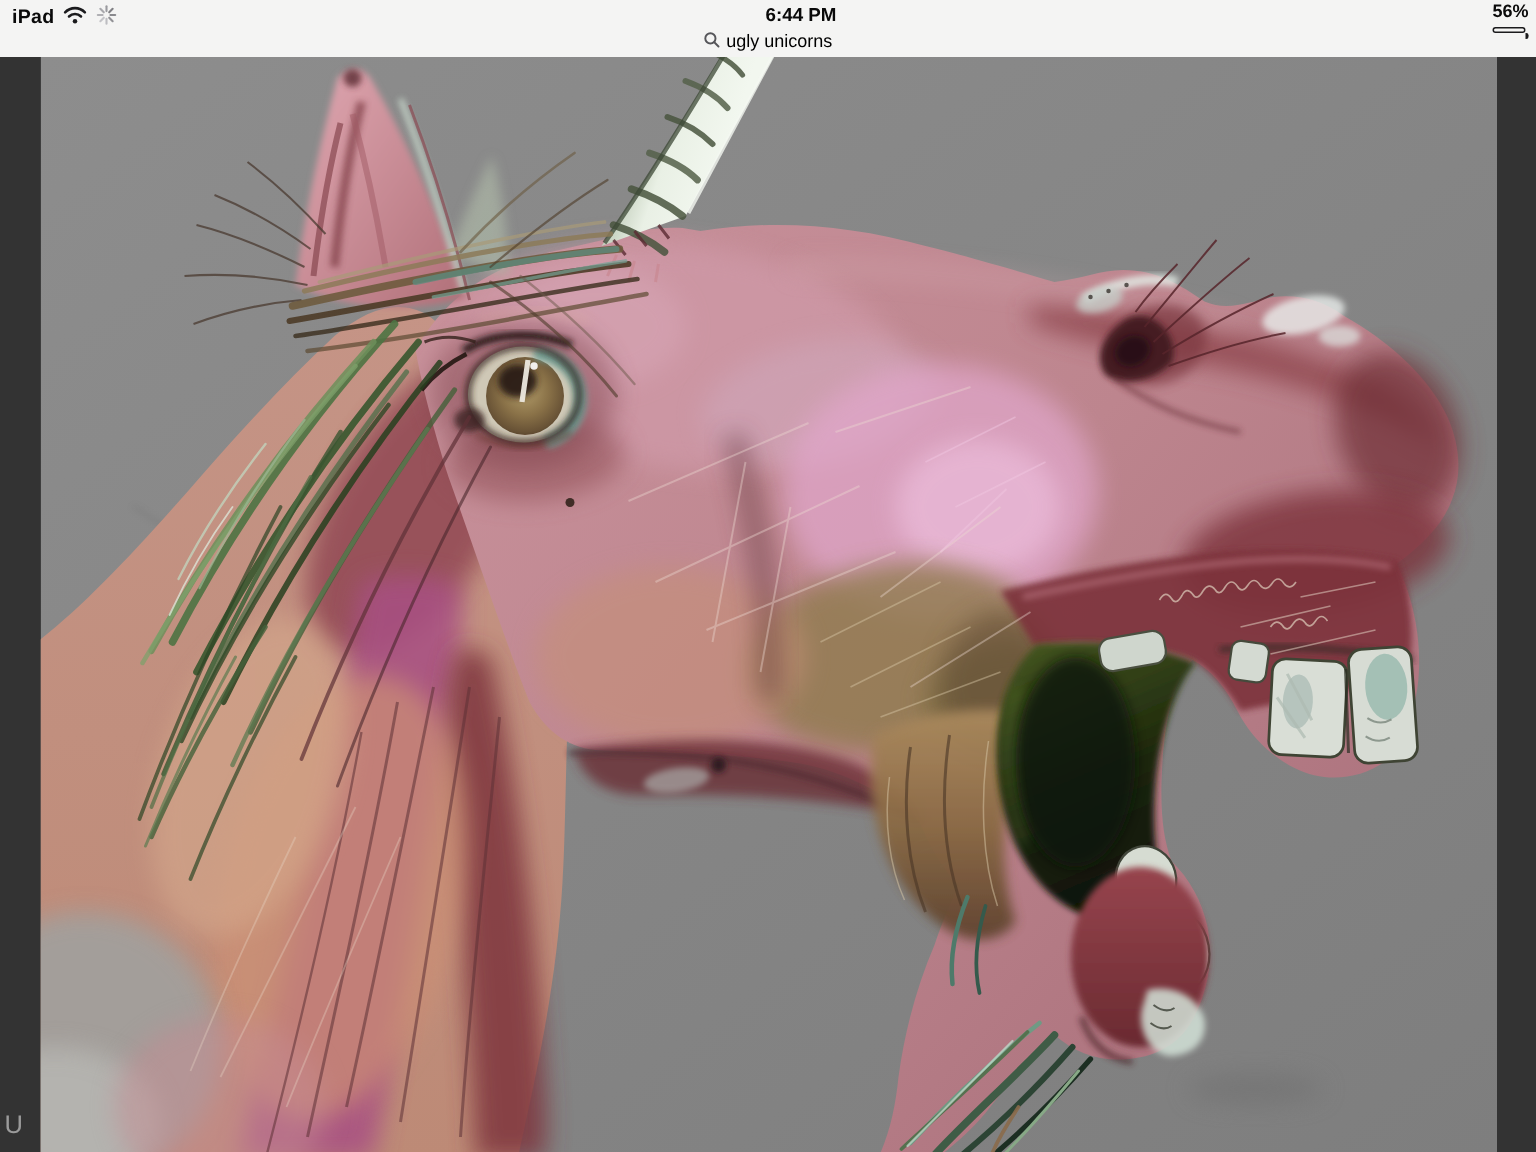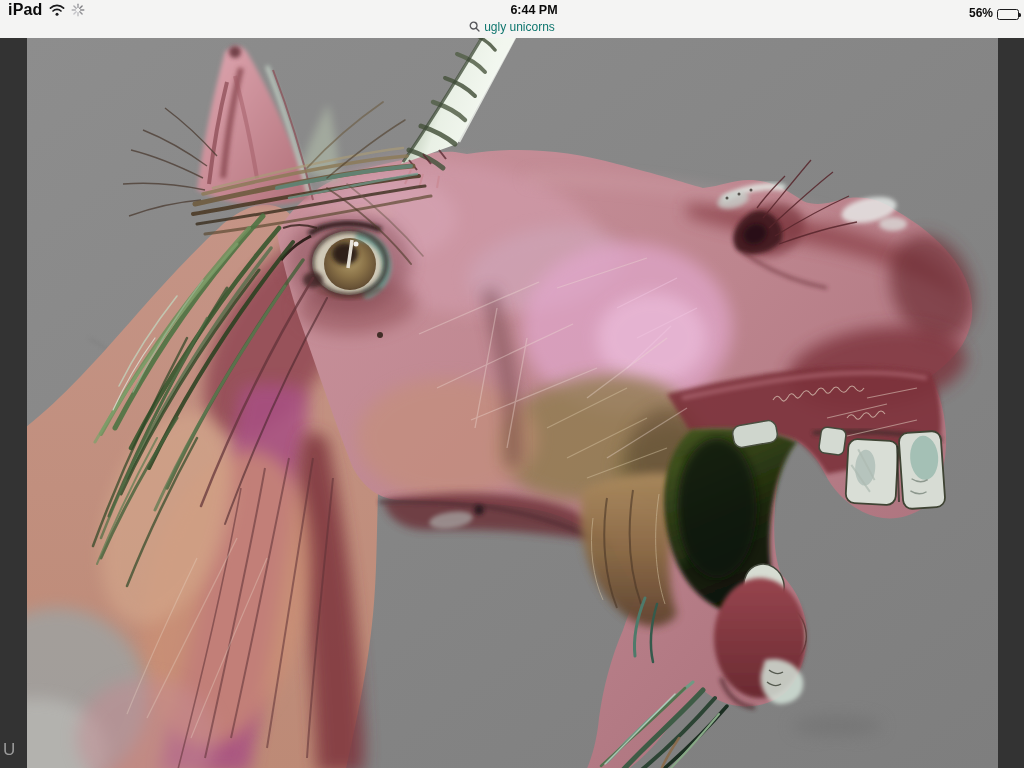--- a/index.html
+++ b/index.html
@@ -8,25 +8,25 @@
     background:#333333;
     font-family:"Liberation Sans","DejaVu Sans",sans-serif;
     -webkit-font-smoothing:antialiased;
   }
   
   .statusbar{
     position:absolute;left:0;top:0;width:1024px;height:38px;
     background:#f4f4f3;color:#0a0a0a;z-index:5;
   }
   .sb-left{position:absolute;left:8px;top:0;height:20px;display:flex;align-items:center;gap:6px;}
-  .sb-right{position:absolute;right:5px;top:0;height:20px;display:flex;align-items:flex-end;gap:4px;}
-  .sb-carrier{font-size:16px;font-weight:700;letter-spacing:.2px;}
+  .sb-right{position:absolute;right:5px;top:0;height:20px;display:flex;align-items:flex-start;gap:4px;flex-direction:column;}
+  .sb-carrier{font-size:13px;font-weight:700;letter-spacing:.2px;}
   .sb-time{ text-align:center;font-size:12.5px;font-weight:700;padding-top:3px;line-height:14px;margin-left:44px;}
   .sb-query{height:19px;display:flex;align-items:center;justify-content:center;gap:4px;
-    font-size:12px;color:#0f766e;}
+    font-size:12px;color:#000000;}
   .sb-batterypct{font-size:12px;font-weight:600;}
   .battery{position:relative;width:22px;height:11px;border:1px solid #1b1b1d;border-radius:2.5px;padding:1px;box-sizing:border-box;}
   .battery .fill{height:100%;background:#1b1b1d;border-radius:1px;}
   .battery:after{content:"";position:absolute;right:-3px;top:3px;width:2px;height:4px;background:#1b1b1d;border-radius:0 1.5px 1.5px 0;}
   
   .page{position:absolute;left:0;top:0;width:1024px;height:768px;background:#333333;}
   .artwork{position:absolute;left:27px;top:38px;width:971px;height:730px;overflow:hidden;}
   .artwork svg{display:block;width:971px;height:730px;}
   .fragment{position:absolute;left:3px;top:740px;font-size:17px;color:#9b9b9b;line-height:20px;}
 </style>

